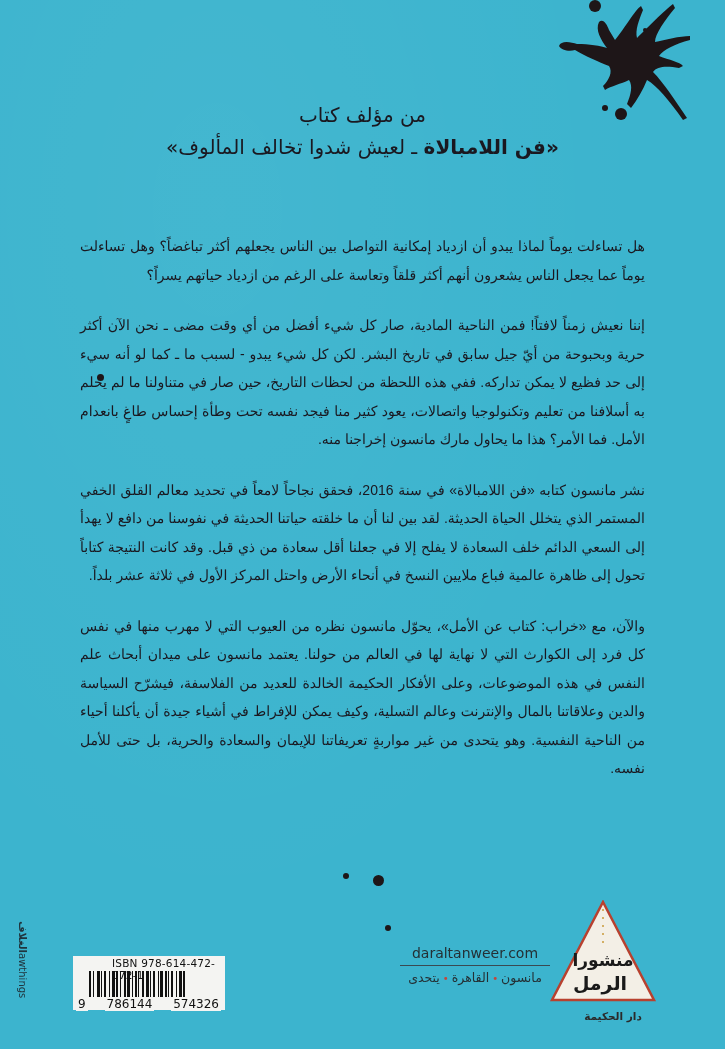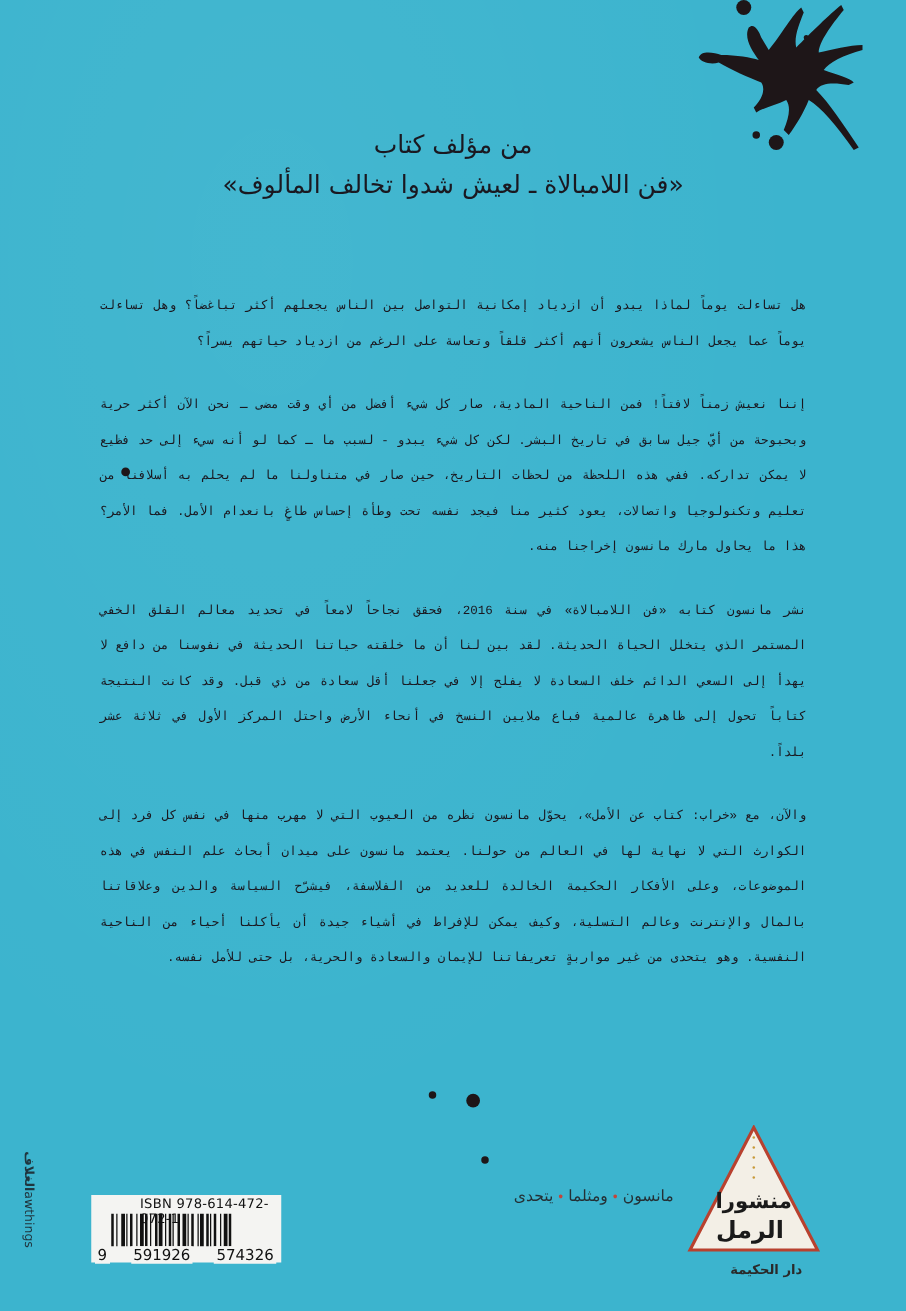--- a/index.html
+++ b/index.html
@@ -16,26 +16,26 @@
       radial-gradient(ellipse at 30% 20%, rgba(255,255,255,0.04), transparent 60%),
       #3cb4ce;
   }
   .splat { position:absolute; top:0; right:20px; width:150px; height:125px; }
   .header {
     position:absolute; top:58px; left:60px; right:60px;
     direction:rtl; text-align:center;
     font-size:20px; line-height:32px; color:#1a1820;margin-top:41px;
   }
   .header .l1 { display:block; }
-  .header b { font-weight:normal;text-align:right; }
+  .header b { font-weight:bold;text-align:right; }
   .body-text {
     position:absolute; left:80px; right:80px; top:232px;
     direction:rtl; text-align:justify; text-align-last:right;
-    font-family:Liberation Mono, monospace;
-    font-size:10px; line-height:28.5px; color:#1a1820;
+    font-family:Liberation Sans, sans-serif;
+    font-size:14px; line-height:28.5px; color:#1a1820;
   }
   .body-text p { margin:0 0 22px 0; }
   .dot { position:absolute; border-radius:50%; background:#1e1618; }
   .isbn-box {
     position:absolute; left:73px; top:956px; width:152px; height:54px;
     background:#f4f4f2;
     font-family:"DejaVu Sans", sans-serif;
   }
   .isbn-line { position:absolute; top:1px; left:3px; font-size:10.5px; color:#111; letter-spacing:0.2px;margin-left:36px; }
   .barcode { position:absolute; left:16px; top:15px; width:132px; height:26px; display:flex; align-items:stretch; }
@@ -144,28 +144,29 @@
         <span style="width:2px"></span>
         <i style="width:3px"></i>
         <span style="width:1px"></span>
         <i style="width:2px"></i>
         <span style="width:3px"></span>
         <i style="width:1px"></i>
         <span style="width:2px"></span>
     </div>
     <div class="isbn-digits">
       <span>9</span>
-      <span>591926</span>
+      <span>786144</span>
       <span>574326</span>
     </div>
   </div>
 
   <div class="publisher">
+    <div class="url">daraltanweer.com</div>
     <div class="cities">
-      <span>مانسون</span><span class="sep">•</span><span>ومثلما</span><span class="sep">•</span><span>يتحدى</span>
+      <span>مانسون</span><span class="sep">•</span><span>القاهرة</span><span class="sep">•</span><span>يتحدى</span>
     </div>
   </div>
 
   <svg class="logo" viewBox="0 0 110 105">
     <polygon points="55,2 106,100 4,100" fill="#f3efe6" stroke="#b8412f" stroke-width="2.5"></polygon>
     <g fill="#c89a3a">
         <circle cx="55" cy="10" r="1"></circle>
         <circle cx="55" cy="18" r="1"></circle>
         <circle cx="55" cy="26" r="1"></circle>
         <circle cx="55" cy="34" r="1"></circle>

